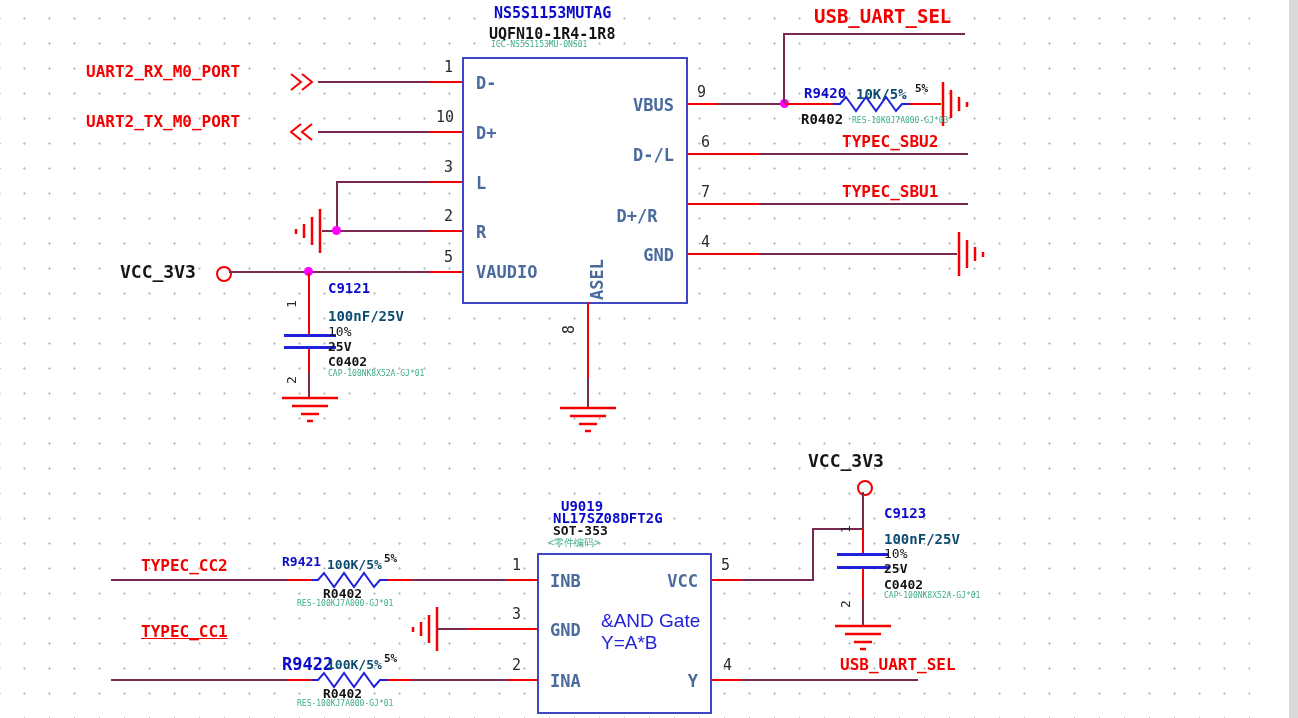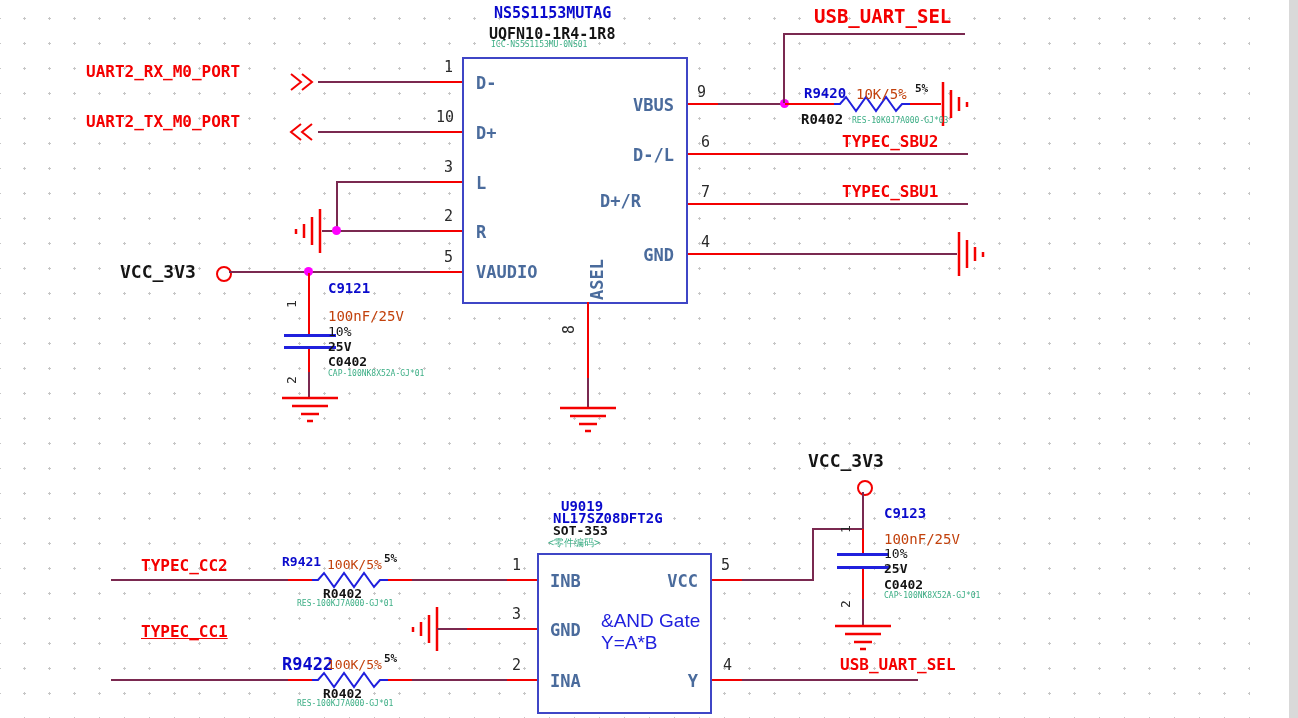--- a/index.html
+++ b/index.html
@@ -15,21 +15,21 @@
   .sv{position:absolute;width:2px;background:#f40000;}
   
   .icbox{position:absolute;border:2px solid #3f46c6;background:#ffffff;}
   
   .net{position:absolute;color:#f40000;font-weight:700;font-size:16px;white-space:nowrap;}
   .net.big{font-size:19px;}
   .pwr{position:absolute;color:#141414;font-weight:700;font-size:18px;white-space:nowrap;}
   .pname{position:absolute;color:#4a6b9c;font-size:17px;font-weight:600;white-space:nowrap;}
   .pnum{position:absolute;color:#2a2a2a;font-size:15px;white-space:nowrap;}
   .bluebold{position:absolute;color:#0a0acc;font-weight:700;font-size:14px;white-space:nowrap;}
-  .blueval{position:absolute;color:#c2410c;font-weight:400;font-size:13px;white-space:nowrap;}
+  .blueval{position:absolute;color:#0c4a6e;font-weight:700;font-size:13px;white-space:nowrap;}
   .blkbold{position:absolute;color:#141414;font-weight:700;font-size:13px;white-space:nowrap;}
   .tol{position:absolute;color:#141414;font-weight:700;font-size:11px;white-space:nowrap;}
   .green{position:absolute;color:#3cae85;font-size:8px;letter-spacing:0;white-space:nowrap;}
   .green10{position:absolute;color:#3cae85;font-size:10px;white-space:nowrap;}
   .gate{position:absolute;color:#2020dd;font-size:19px;font-weight:500;white-space:nowrap;
         font-family:"Liberation Sans","DejaVu Sans",sans-serif;}
   .rot{transform:rotate(-90deg);transform-origin:0 0;}
   .plate{position:absolute;height:3px;background:#2020dd;}
   .dot{position:absolute;width:9px;height:9px;border-radius:50%;background:#ff00ff;}
   .ring{position:absolute;width:12px;height:12px;border:2px solid #f40000;border-radius:50%;background:#fff;}
@@ -47,21 +47,21 @@
   <div class="blkbold" style="left:489px;top:25px;font-size:15px;text-align:center;">UQFN10-1R4-1R8</div>
   <div class="green" style="left:491px;top:40px;">ICC-NS5S1153MU-0NS01</div>
 
   <div class="pname" style="left:476px;top:73px;">D-</div>
   <div class="pname" style="left:476px;top:123px;">D+</div>
   <div class="pname" style="left:476px;top:173px;">L</div>
   <div class="pname" style="left:476px;top:222px;">R</div>
   <div class="pname" style="left:476px;top:262px;">VAUDIO</div>
   <div class="pname" style="left:600px;top:95px;width:74px;text-align:right;">VBUS</div>
   <div class="pname" style="left:600px;top:145px;width:74px;text-align:right;">D-/L</div>
-  <div class="pname" style="left:600px;top:191px;width:74px;text-align:left;">D+/R</div>
+  <div class="pname" style="left:600px;top:206px;width:74px;text-align:center;">D+/R</div>
   <div class="pname" style="left:600px;top:245px;width:74px;text-align:right;">GND</div>
   <div class="pname rot" style="left:587px;top:300px;">ASEL</div>
 
   <div class="pnum" style="left:444px;top:58px;">1</div>
   <div class="pnum" style="left:436px;top:108px;">10</div>
   <div class="pnum" style="left:444px;top:158px;">3</div>
   <div class="pnum" style="left:444px;top:207px;">2</div>
   <div class="pnum" style="left:444px;top:248px;">5</div>
   <div class="pnum" style="left:697px;top:83px;">9</div>
   <div class="pnum" style="left:701px;top:133px;">6</div>

